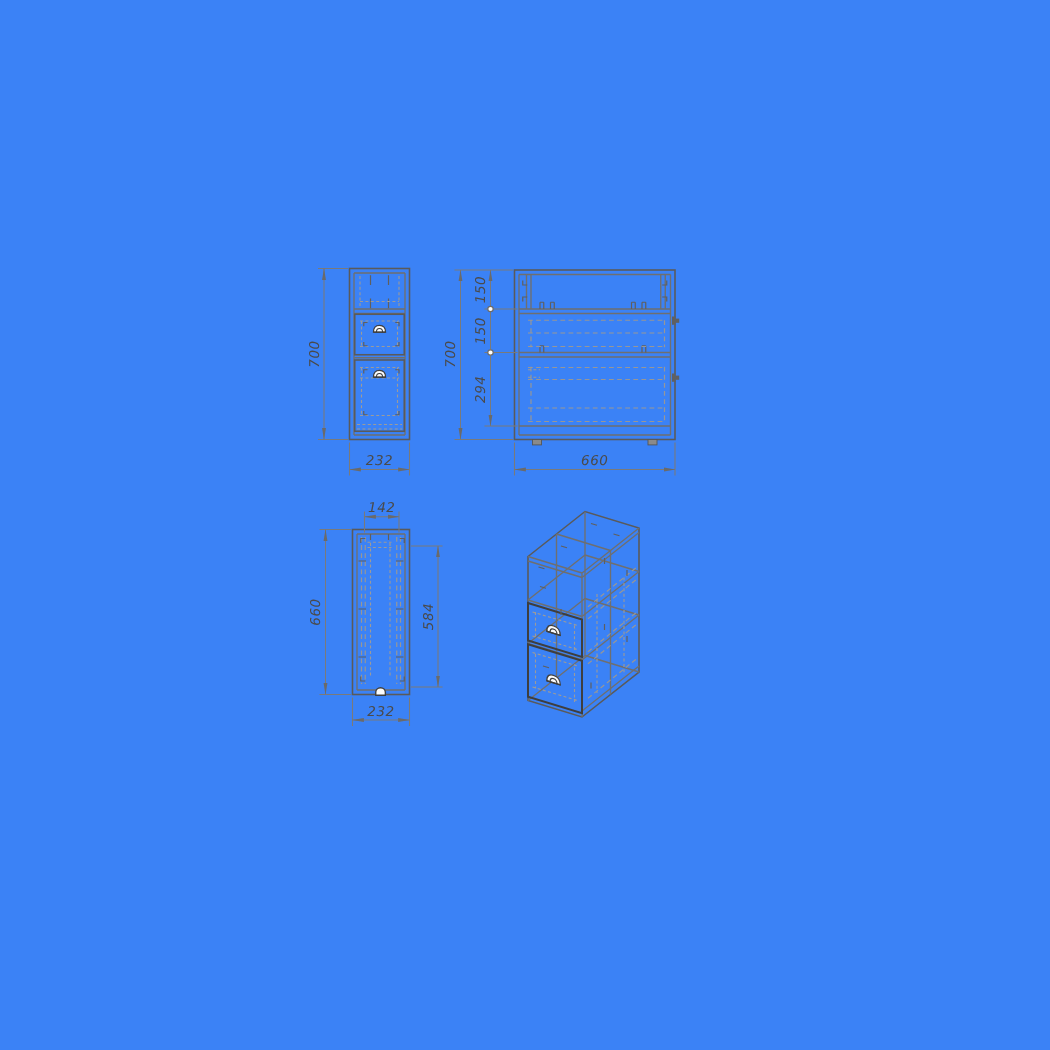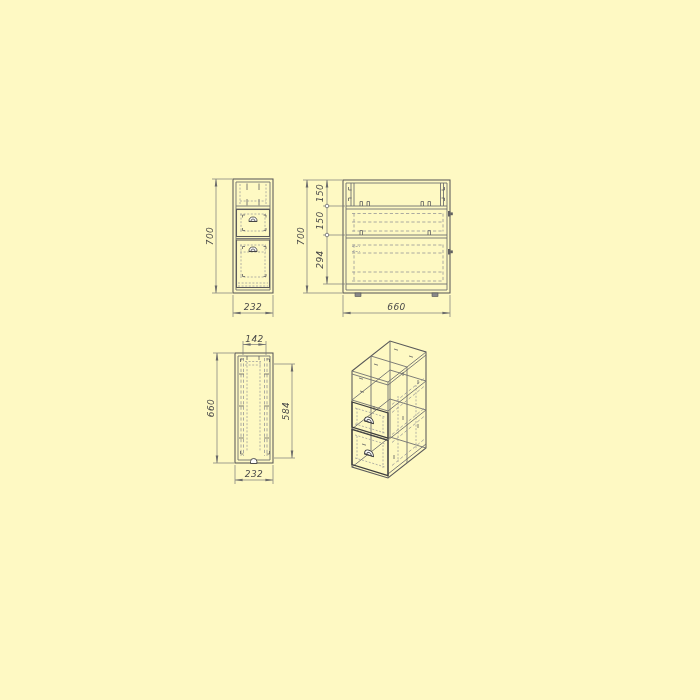--- a/index.html
+++ b/index.html
@@ -1,16 +1,16 @@
 <!DOCTYPE html>
 <html><head>
 <meta charset="utf-8">
 <style>
   html,body{margin:0;padding:0;background:#ffffff;}
-  .stage{width:700px;height:700px;background:#fef9c3;position:relative;overflow:hidden;
+  .stage{width:700px;height:700px;background:#3b82f6;position:relative;overflow:hidden;
          font-family:"DejaVu Sans",sans-serif;}
   svg{display:block;}
   .s1{stroke:#6f6f6f;stroke-width:0.9;fill:none;stroke-linecap:butt;}
   .s2{stroke:#5a5a5a;stroke-width:1.05;fill:none;}
   .sd{stroke:#979797;stroke-width:0.8;fill:none;stroke-dasharray:3.2 2.2;}
   .sd2{stroke:#9b9b9b;stroke-width:0.75;fill:none;stroke-dasharray:2 1.6;}
   .bold{stroke:#3e3e3e;stroke-width:1.3;fill:none;}
   .mark{stroke:#5f5f5f;stroke-width:0.8;fill:none;}
   .dim{stroke:#7a7a7a;stroke-width:0.7;fill:none;}
   .dimtxt{font-family:"DejaVu Sans",sans-serif;font-size:9px;font-style:italic;

